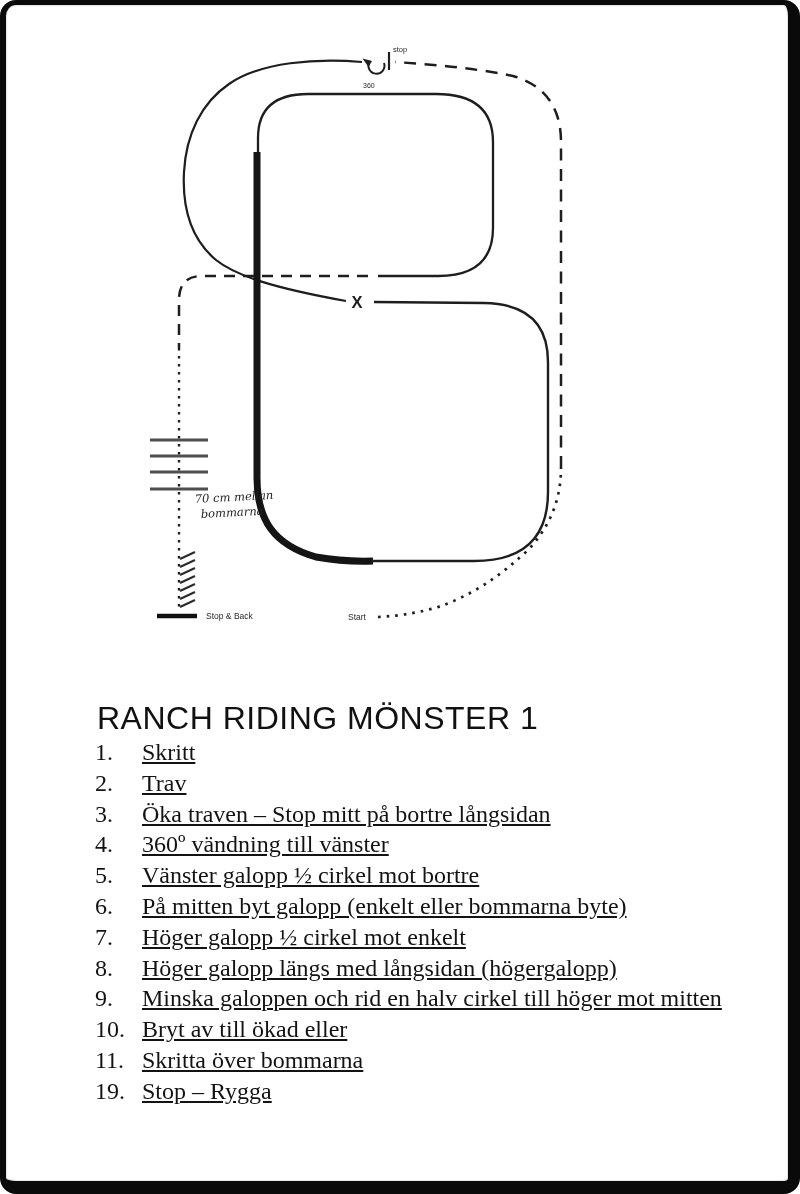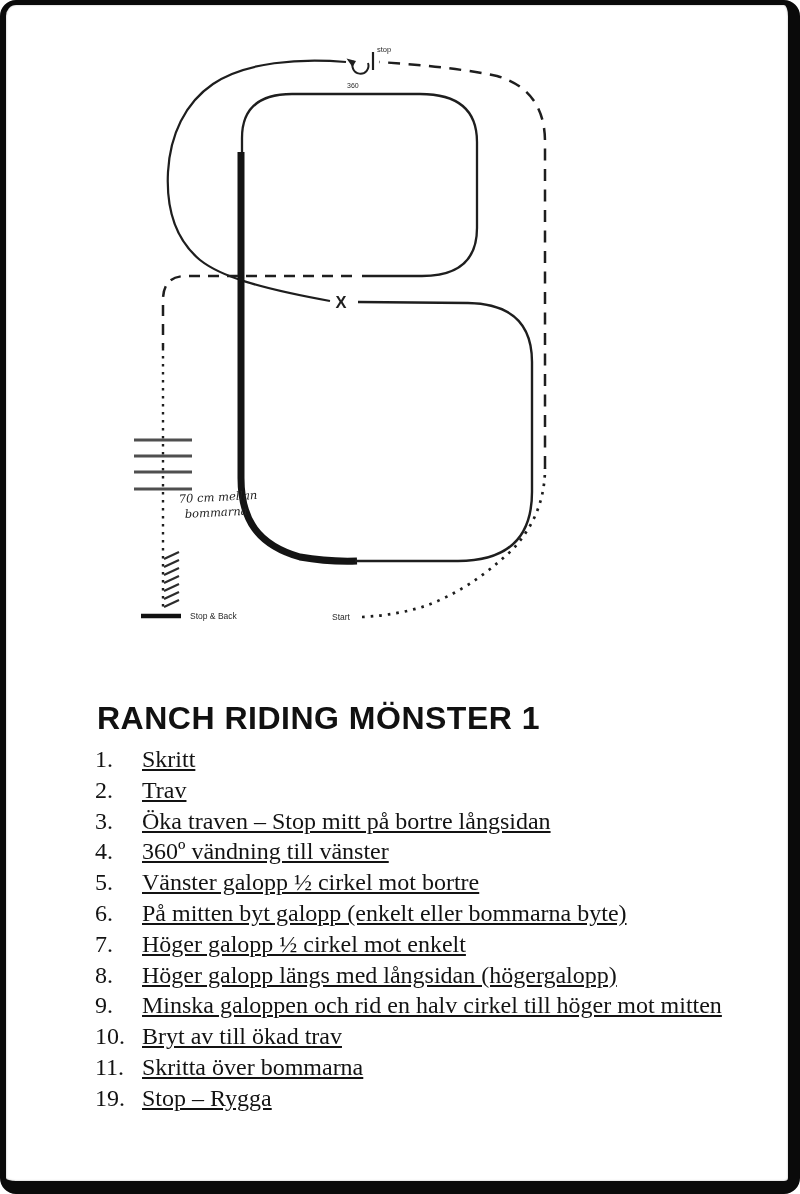--- a/index.html
+++ b/index.html
@@ -14,34 +14,33 @@
     position: absolute; inset: 0;
     width: 800px; height: 1194px;
     background: #ffffff;
     border-style: solid;
     border-color: #0a0a0a;
     border-width: 5px 12px 13px 6px;
     border-radius: 16px;
     box-shadow: inset 0 0 2px rgba(0,0,0,.35);
   }
   .diagram-wrap {
-    position: absolute; left: 0; top: 0;
+    position: absolute; left: 16px; top: 0;
     width: 680px; height: 665px;
   }
   .content {
     position: absolute; left: 95px; top: 700px; width: 660px;
   }
   .doc-title {
     font-family: "Liberation Sans", sans-serif;
-    font-weight: bold;
+    font-weight: normal;
     font-size: 32px;
     line-height: 37px;
     color: #111;
     letter-spacing: 0.5px;
-    margin-bottom: 7px;
     margin-left: 2px;
   }
   .instructions { list-style: none; }
   .instructions li {
     display: flex;
     font-size: 24px;
     line-height: 30.8px;
     color: #131313;
   }
   .instructions .num {
@@ -159,21 +158,21 @@
     <li>
         <span class="num">8.</span>
         <span class="txt">Höger galopp längs med långsidan (högergalopp)</span>
       </li>
     <li>
         <span class="num">9.</span>
         <span class="txt">Minska galoppen och rid en halv cirkel till höger mot mitten</span>
       </li>
     <li>
         <span class="num">10.</span>
-        <span class="txt">Bryt av till ökad trav</span>
+        <span class="txt">Bryt av till ökad eller</span>
       </li>
     <li>
         <span class="num">11.</span>
         <span class="txt">Skritta över bommarna</span>
       </li>
     <li>
         <span class="num">19.</span>
         <span class="txt">Stop – Rygga</span>
       </li>
   </ol>

